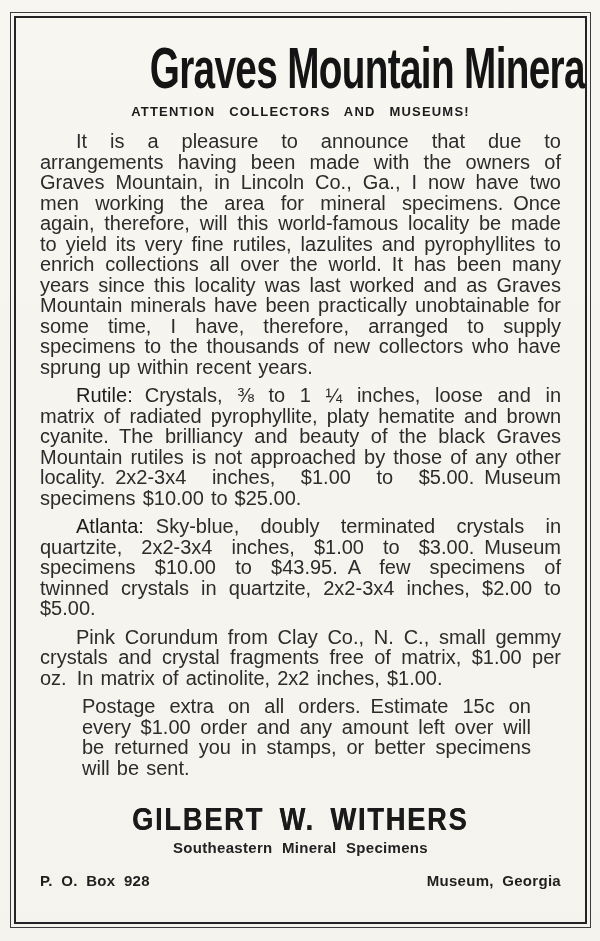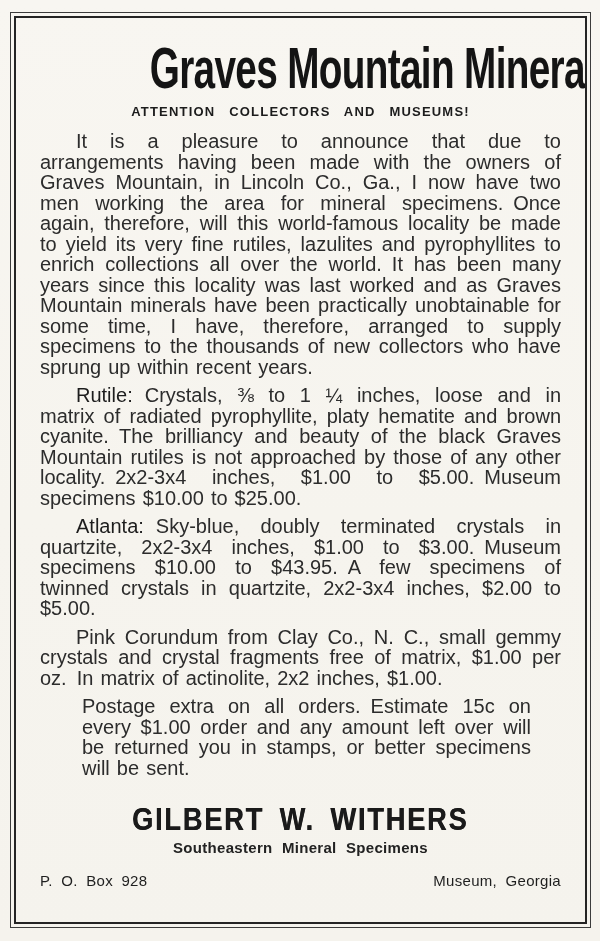--- a/index.html
+++ b/index.html
@@ -103,21 +103,21 @@
     font-size: 15px;
     letter-spacing: 0.3px;
     word-spacing: 5px;
     color: #222;
   }
   .footer-bottom {
     display: flex;
     justify-content: space-between;
     align-items: center;
     margin-top: 16px;
-    font-weight: normal;
+    font-weight: bold;
     font-size: 15px;
     letter-spacing: 0.3px;
     word-spacing: 4px;
     color: #1f1f1f;
   }
 </style>
 </head>
 <body>
 
 <div class="page">

